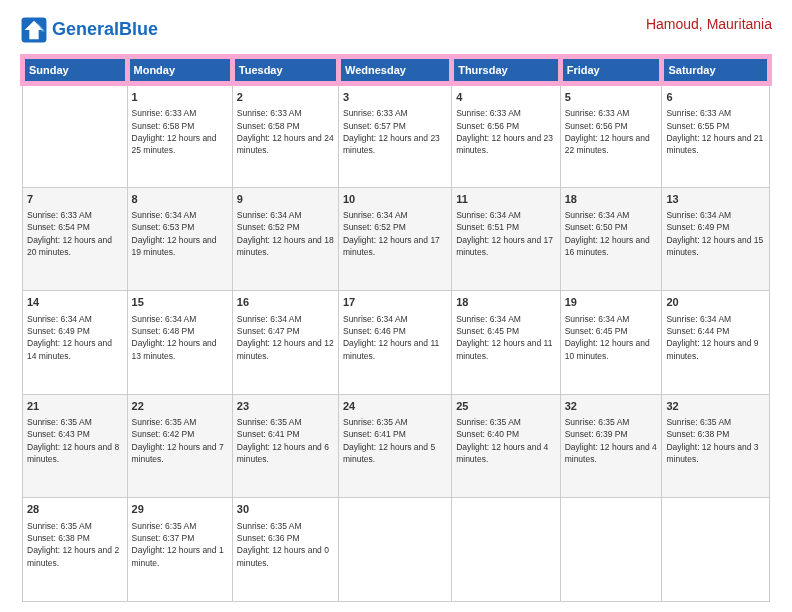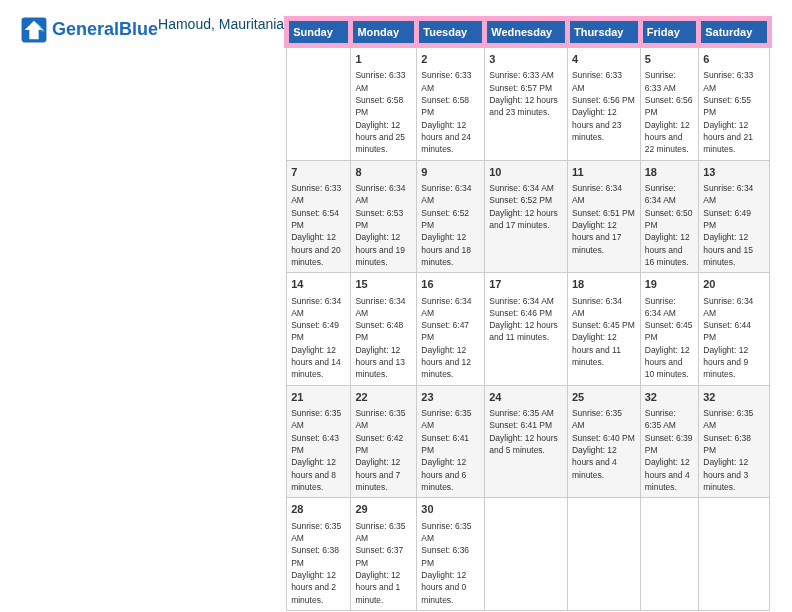--- a/index.html
+++ b/index.html
@@ -8,21 +8,21 @@
       background: #fff;
       width: 792px;
       height: 612px;
       overflow: hidden;
     }
     .page {
       width: 792px;
       height: 612px;
       padding: 16px 20px 10px 20px;
       display: flex;
-      flex-direction: row;
+      flex-direction: column;
     }
     .header {
       display: flex;
       align-items: flex-start;
       justify-content: space-between;
       margin-bottom: 10px;
     }
     .logo {
       display: flex;
       align-items: center;
@@ -45,21 +45,21 @@
       text-align: right;
     }
     .main-title {
       font-size: 32px;
       font-weight: bold;
       color: #333;
       line-height: 1.1;
     }
     .subtitle {
       font-size: 14px;
-      color: #0c4a6e;
+      color: #b91c1c;
     }
     table {
       width: 100%;
       border-collapse: collapse;
       flex: 1;
       font-size: 9.5px;
     }
     thead tr th {
       background-color: #2563b0;
       color: #fff;

